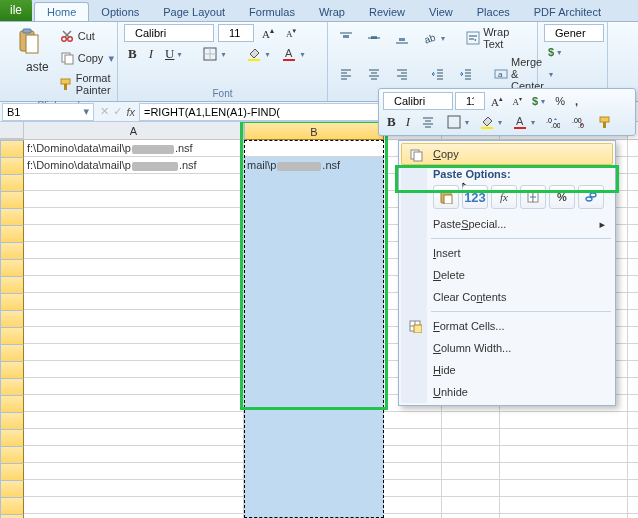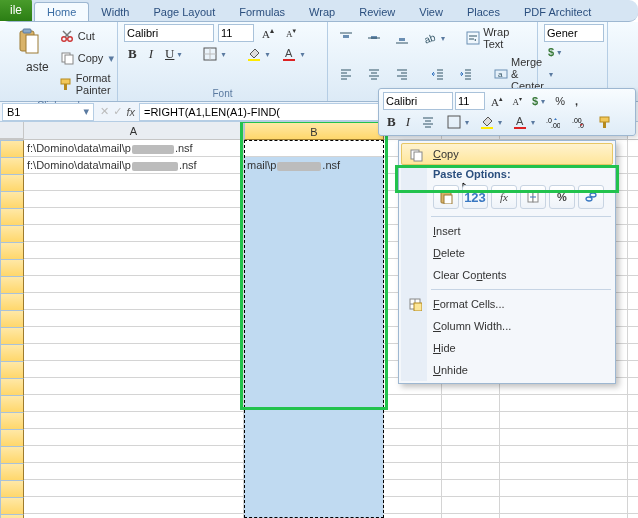--- a/index.html
+++ b/index.html
@@ -1,33 +1,33 @@
 <!DOCTYPE html>
 <html><head>
 <meta charset="utf-8">
 <style>
   * { box-sizing: border-box; margin: 0; padding: 0; font-family: "Segoe UI", Tahoma, sans-serif; }
   body { width: 638px; height: 518px; overflow: hidden; background: #fff; font-size: 11px; color: #333; position: relative; }
 
   
-  .tabs { height: 22px; background: #d6e5f3; display: flex; align-items: flex-end; border-bottom: 1px solid #9db7d1; border-radius: 9px; }
+  .tabs { height: 22px; background: #d6e5f3; display: flex; align-items: flex-end; border-bottom: 1px solid #9db7d1; }
   .tab { padding: 3px 12px 3px; cursor: pointer; color: #2b4f7e; }
   .tab.file { background: linear-gradient(#4a9d2c, #2b7e14); color: #fff; border-radius: 0 3px 0 0; padding: 4px 10px; margin-right: 2px; font-size: 12px; }
   .tab.active { background: #f5fbff; border: 1px solid #9db7d1; border-bottom: none; color: #3b6ea5; border-radius: 3px 3px 0 0; }
 
   
   .ribbon { height: 80px; background: linear-gradient(#f5fbff, #dceaf6); border-bottom: 1px solid #9db7d1; display: flex; }
   .rgroup { border-right: 1px solid #b5cde4; padding: 2px 6px 0 6px; display: flex; flex-direction: column; justify-content: space-between; }
   .rgroup .glabel { text-align: center; color: #5a7aa0; font-size: 10px; padding: 2px 0; }
   .rrows { display: flex; flex-direction: column; gap: 2px; }
   .rrow { display: flex; align-items: center; gap: 4px; }
   .rbtn { display: flex; align-items: center; gap: 3px; padding: 1px 3px; cursor: pointer; border: 1px solid transparent; border-radius: 2px; }
   .icon16 { width: 16px; height: 16px; display: inline-flex; align-items: center; justify-content: center; }
   .icon32 { width: 24px; height: 32px; display: inline-flex; align-items: center; justify-content: center; flex-direction: column; }
-  .sel { border: 1px solid #a9c2da; background: #fff; height: 18px; font-size: 11px; padding: 0 2px; }
+  .sel { border: 1px solid #a9c2da; background: #fff; height: 18px; font-size: 11px; padding: 0 10px; }
   .sel.font { width: 90px; }
   .sel.size { width: 36px; }
   .block { display:flex; flex-direction:column; align-items:center; justify-content:flex-start; gap:2px; padding:2px 4px; cursor:pointer;}
   .block .icon32 svg { }
   .sep { width:1px; background:#b5cde4; margin:4px 2px; }
 
   svg { display:block; }
 
   
   .minitoolbar { position: absolute; top: 88px; left: 378px; height: 48px; width: 258px; background: linear-gradient(#f8fcff, #dfecf7); border: 1px solid #9db7d1; border-radius: 3px; padding: 3px 4px; display: flex; flex-direction: column; gap: 2px; z-index: 5; box-shadow: 2px 2px 4px rgba(0,0,0,.15); }
@@ -86,21 +86,21 @@
   .arrow-r { margin-left:auto; color:#333; }
   .ctx-greenbox { position:absolute; top:24px; left:-4px; width:224px; height:28px; border:3px solid #22c24d; z-index:12; pointer-events:none; }
   .cursor { position:absolute; top:38px; left:60px; z-index:13; }
 </style>
 </head>
 <body>
 
 <div class="tabs">
   <div class="tab file">ile</div>
   <div class="tab active">Home</div>
-  <div class="tab">Width</div>
+  <div class="tab">Options</div>
   <div class="tab">Page Layout</div>
   <div class="tab">Formulas</div>
   <div class="tab">Wrap</div>
   <div class="tab">Review</div>
   <div class="tab">View</div>
   <div class="tab">Places</div>
   <div class="tab">PDF Architect</div>
 </div>
 
 <div class="ribbon">
@@ -679,20 +679,24 @@
         <b style="color:#444;">%</b>
       </div>
     <div class="pbtn">
         <span class="icon16">
           <svg width="14" height="14">
             <ellipse cx="5" cy="9" rx="3" ry="2" fill="none" stroke="#3a78c2" stroke-width="1.3"></ellipse>
             <ellipse cx="9" cy="5" rx="3" ry="2" fill="none" stroke="#3a78c2" stroke-width="1.3"></ellipse>
           </svg>
         </span>
       </div>
+  </div>
+  <div class="ctxitem">
+    Paste <span class="u">S</span>pecial...
+    <span class="arrow-r">▸</span>
   </div>
   <div class="ctxsep"></div>
   <div class="ctxitem"><span class="u">I</span>nsert</div>
   <div class="ctxitem"><span class="u">D</span>elete</div>
   <div class="ctxitem">Clear Co<span class="u">n</span>tents</div>
   <div class="ctxsep"></div>
   <div class="ctxitem">
     <span class="ctxicon">
         <svg width="14" height="14">
           <rect x="2" y="2" width="10" height="10" fill="#fff" stroke="#888"></rect>

